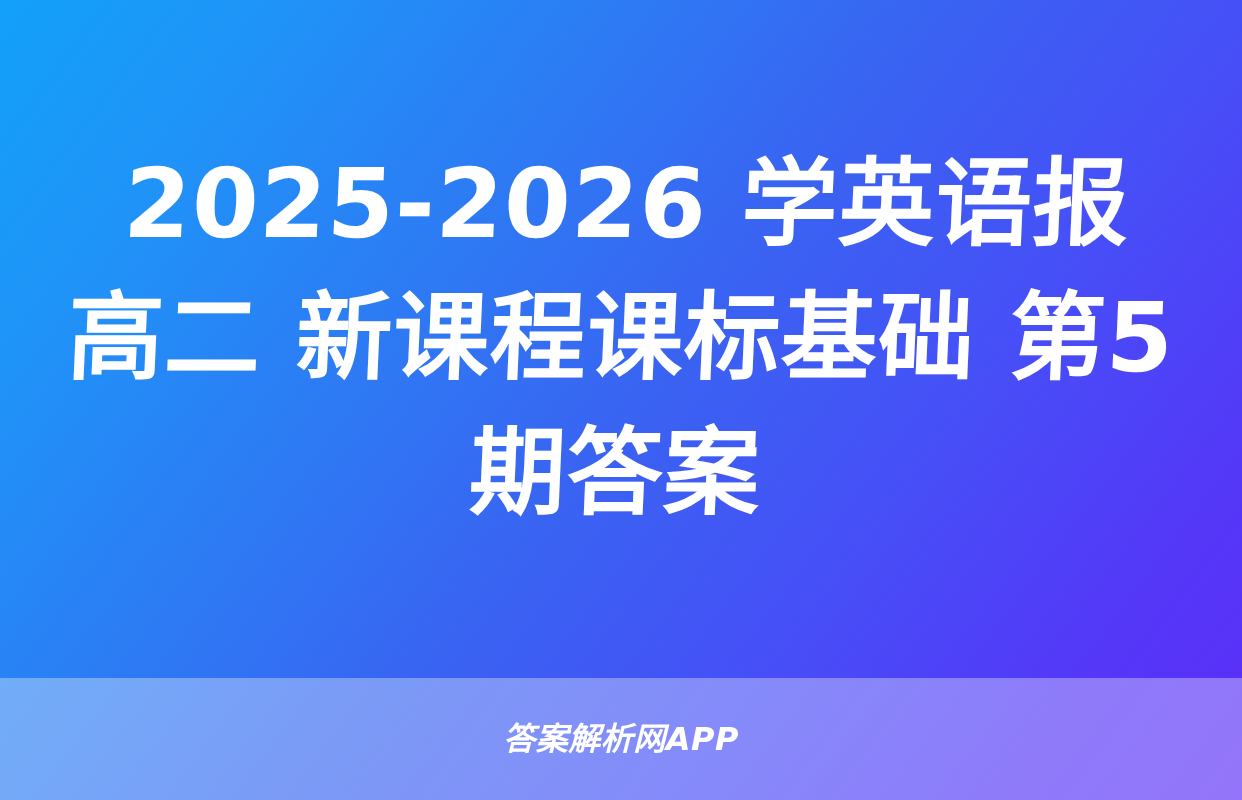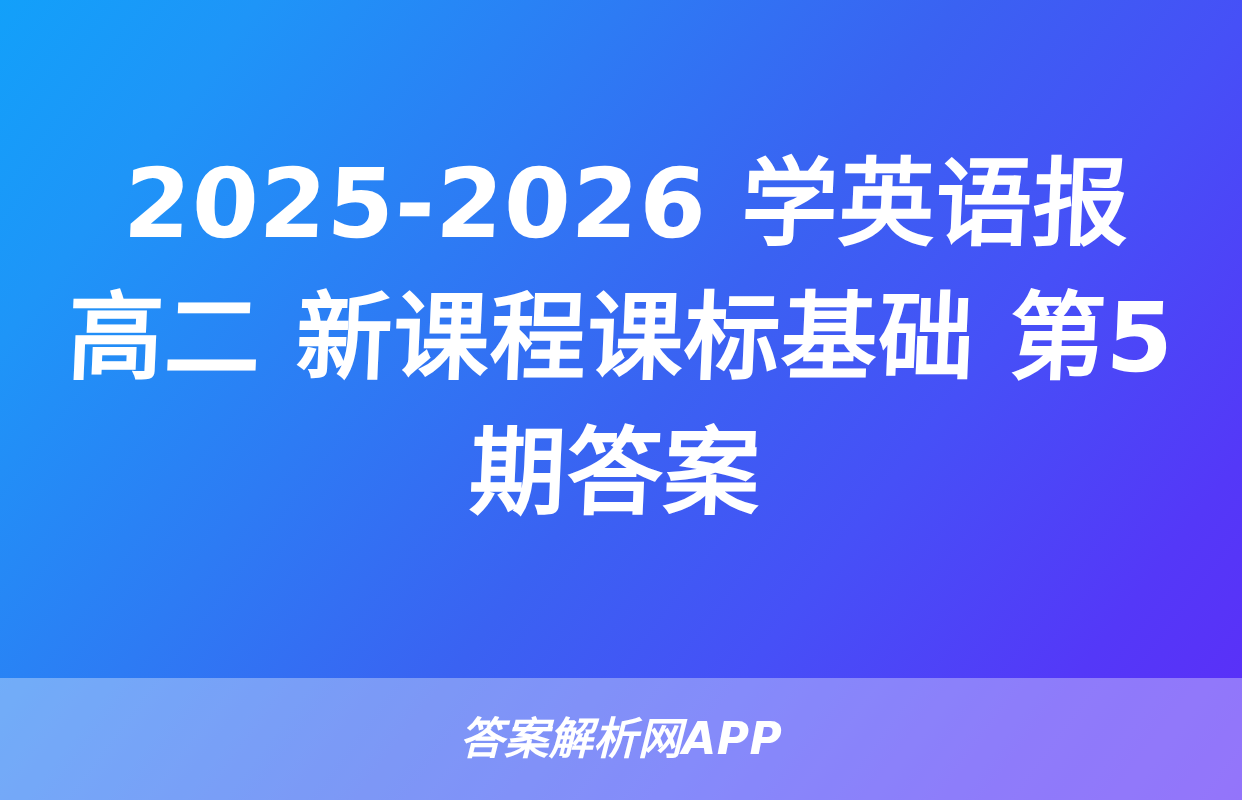--- a/index.html
+++ b/index.html
@@ -64,21 +64,21 @@
     top: 678px;
     height: 122px;
     background: rgba(255, 255, 255, 0.34);
     display: flex;
     align-items: center;
     justify-content: center;
   }
 
   .brand-text {
     color: #ffffff;
-    font-size: 44px;
+    font-size: 32px;
     font-weight: 700;
     font-style: italic;
     letter-spacing: 0.5px;
     line-height: 1;
     font-family: "DejaVu Sans", "Liberation Sans", sans-serif;
     white-space: nowrap;
   }
 </style>
 </head>
 <body>

